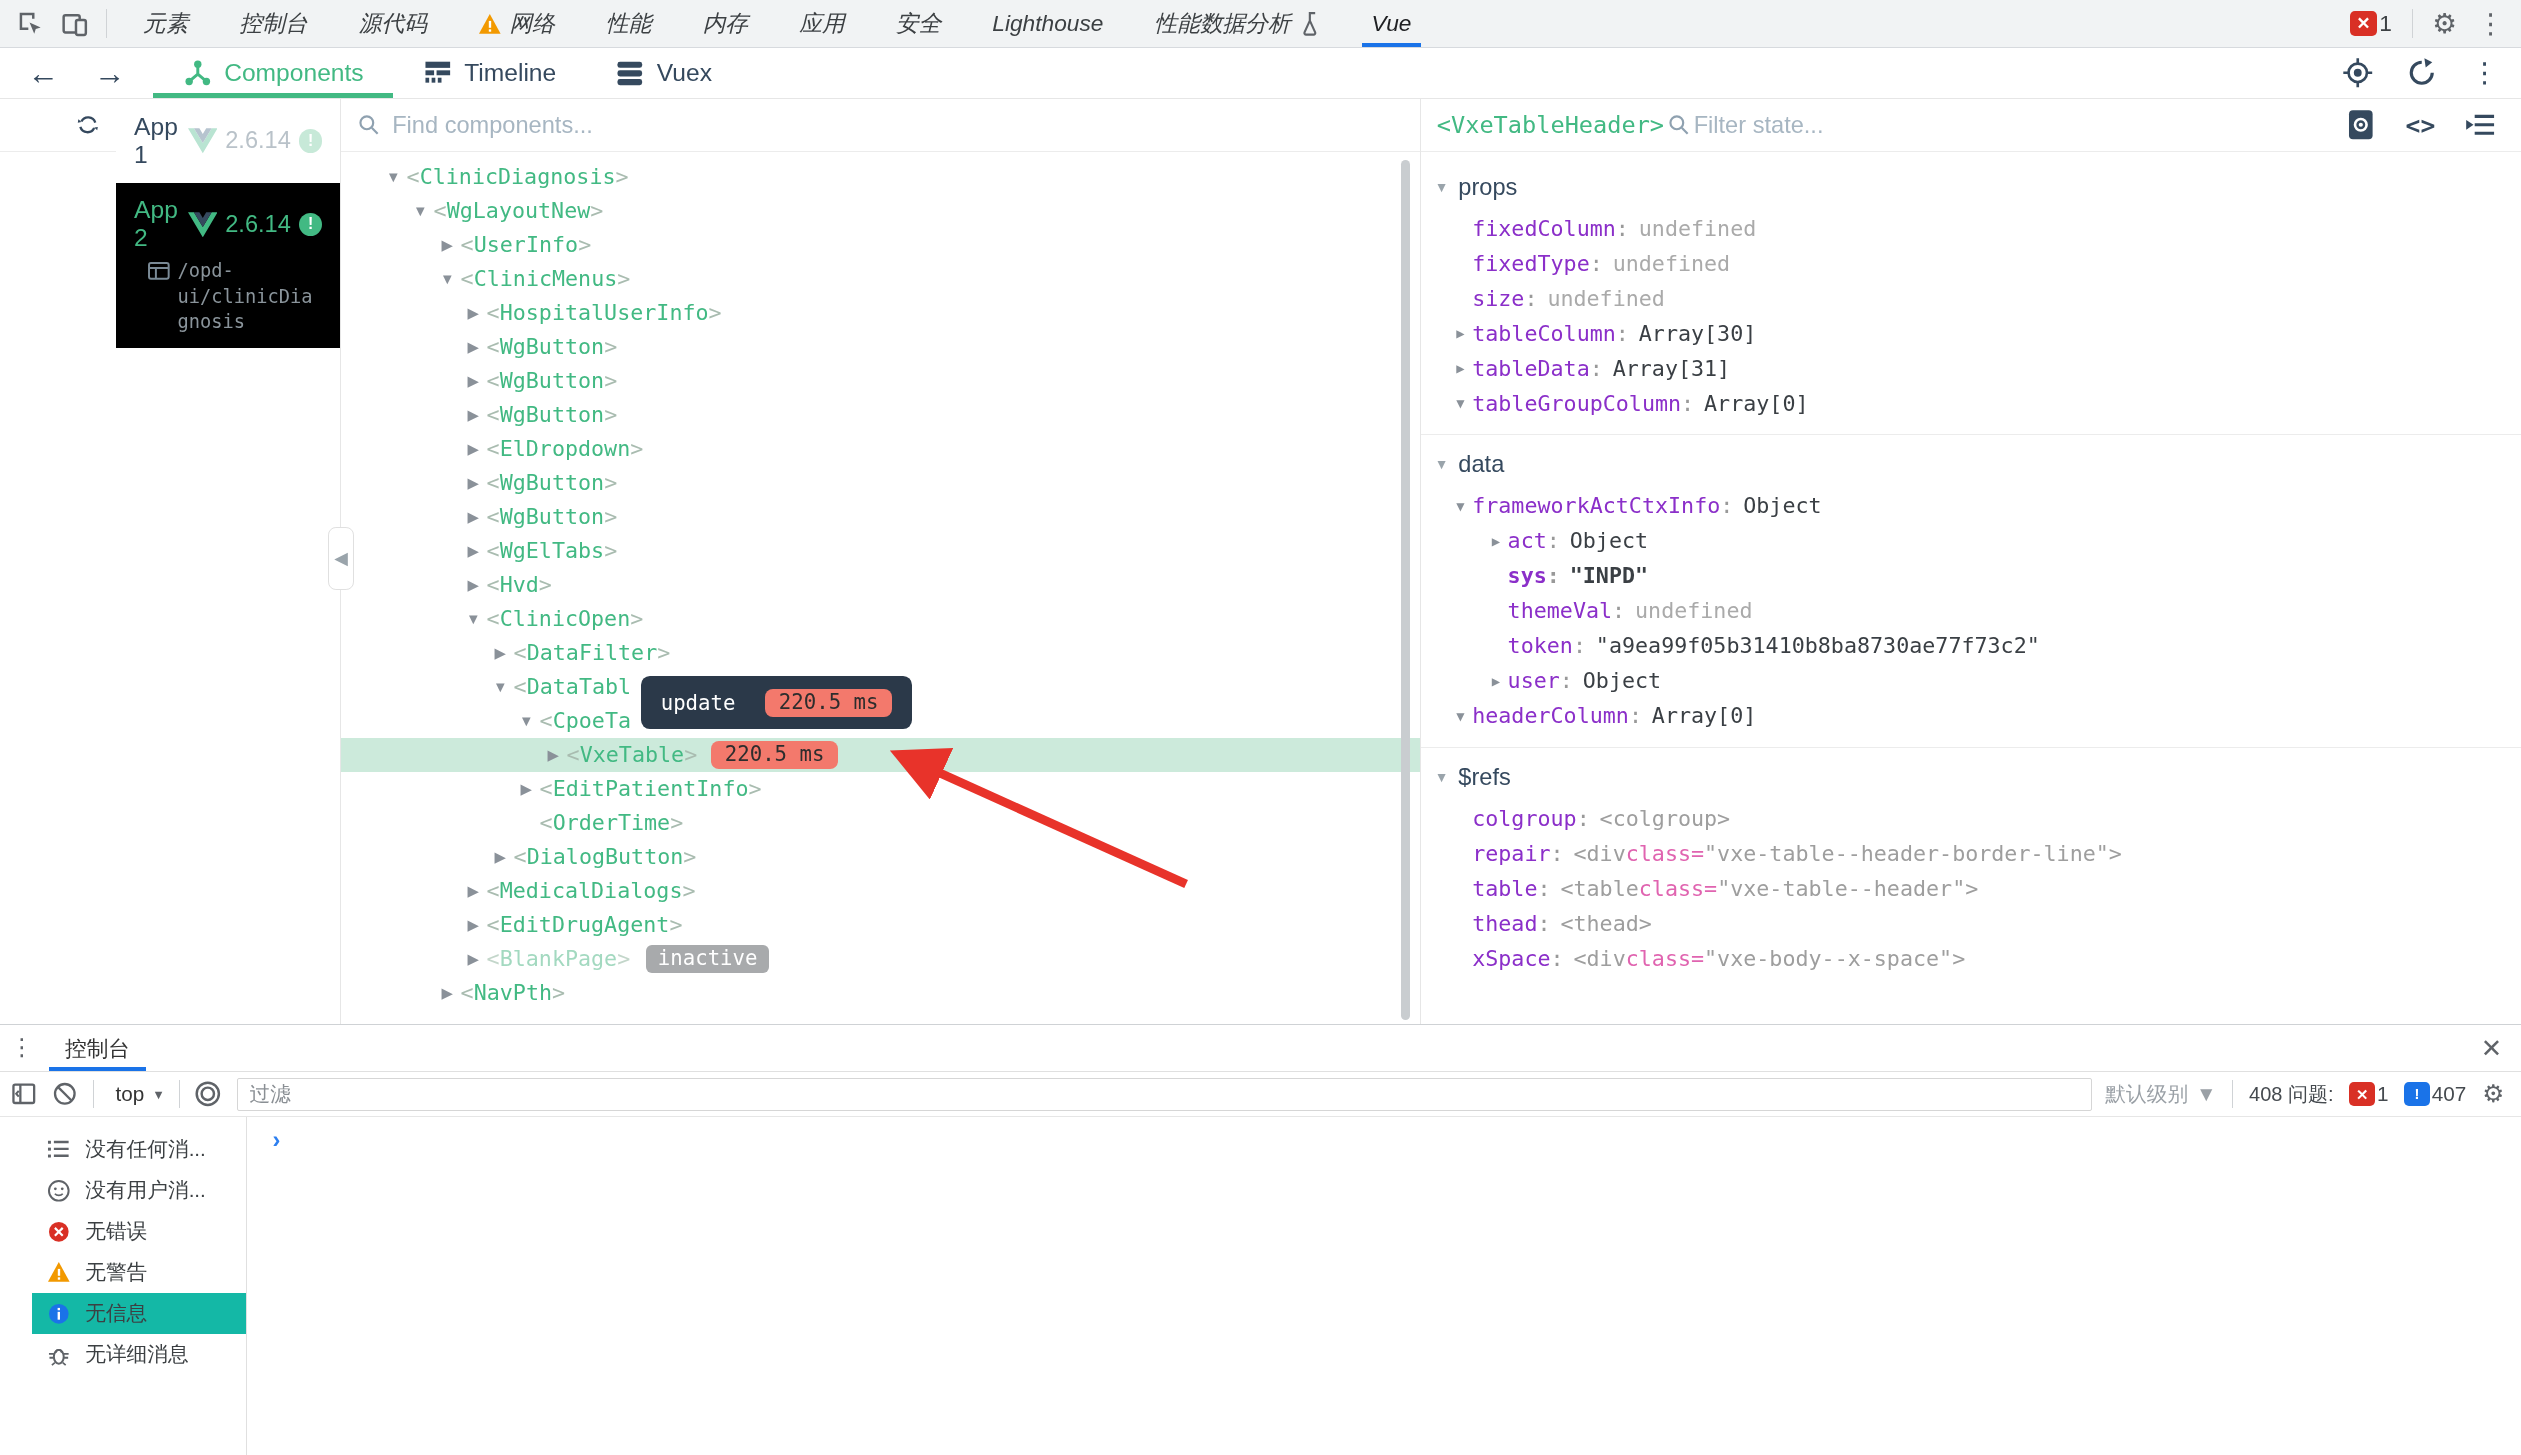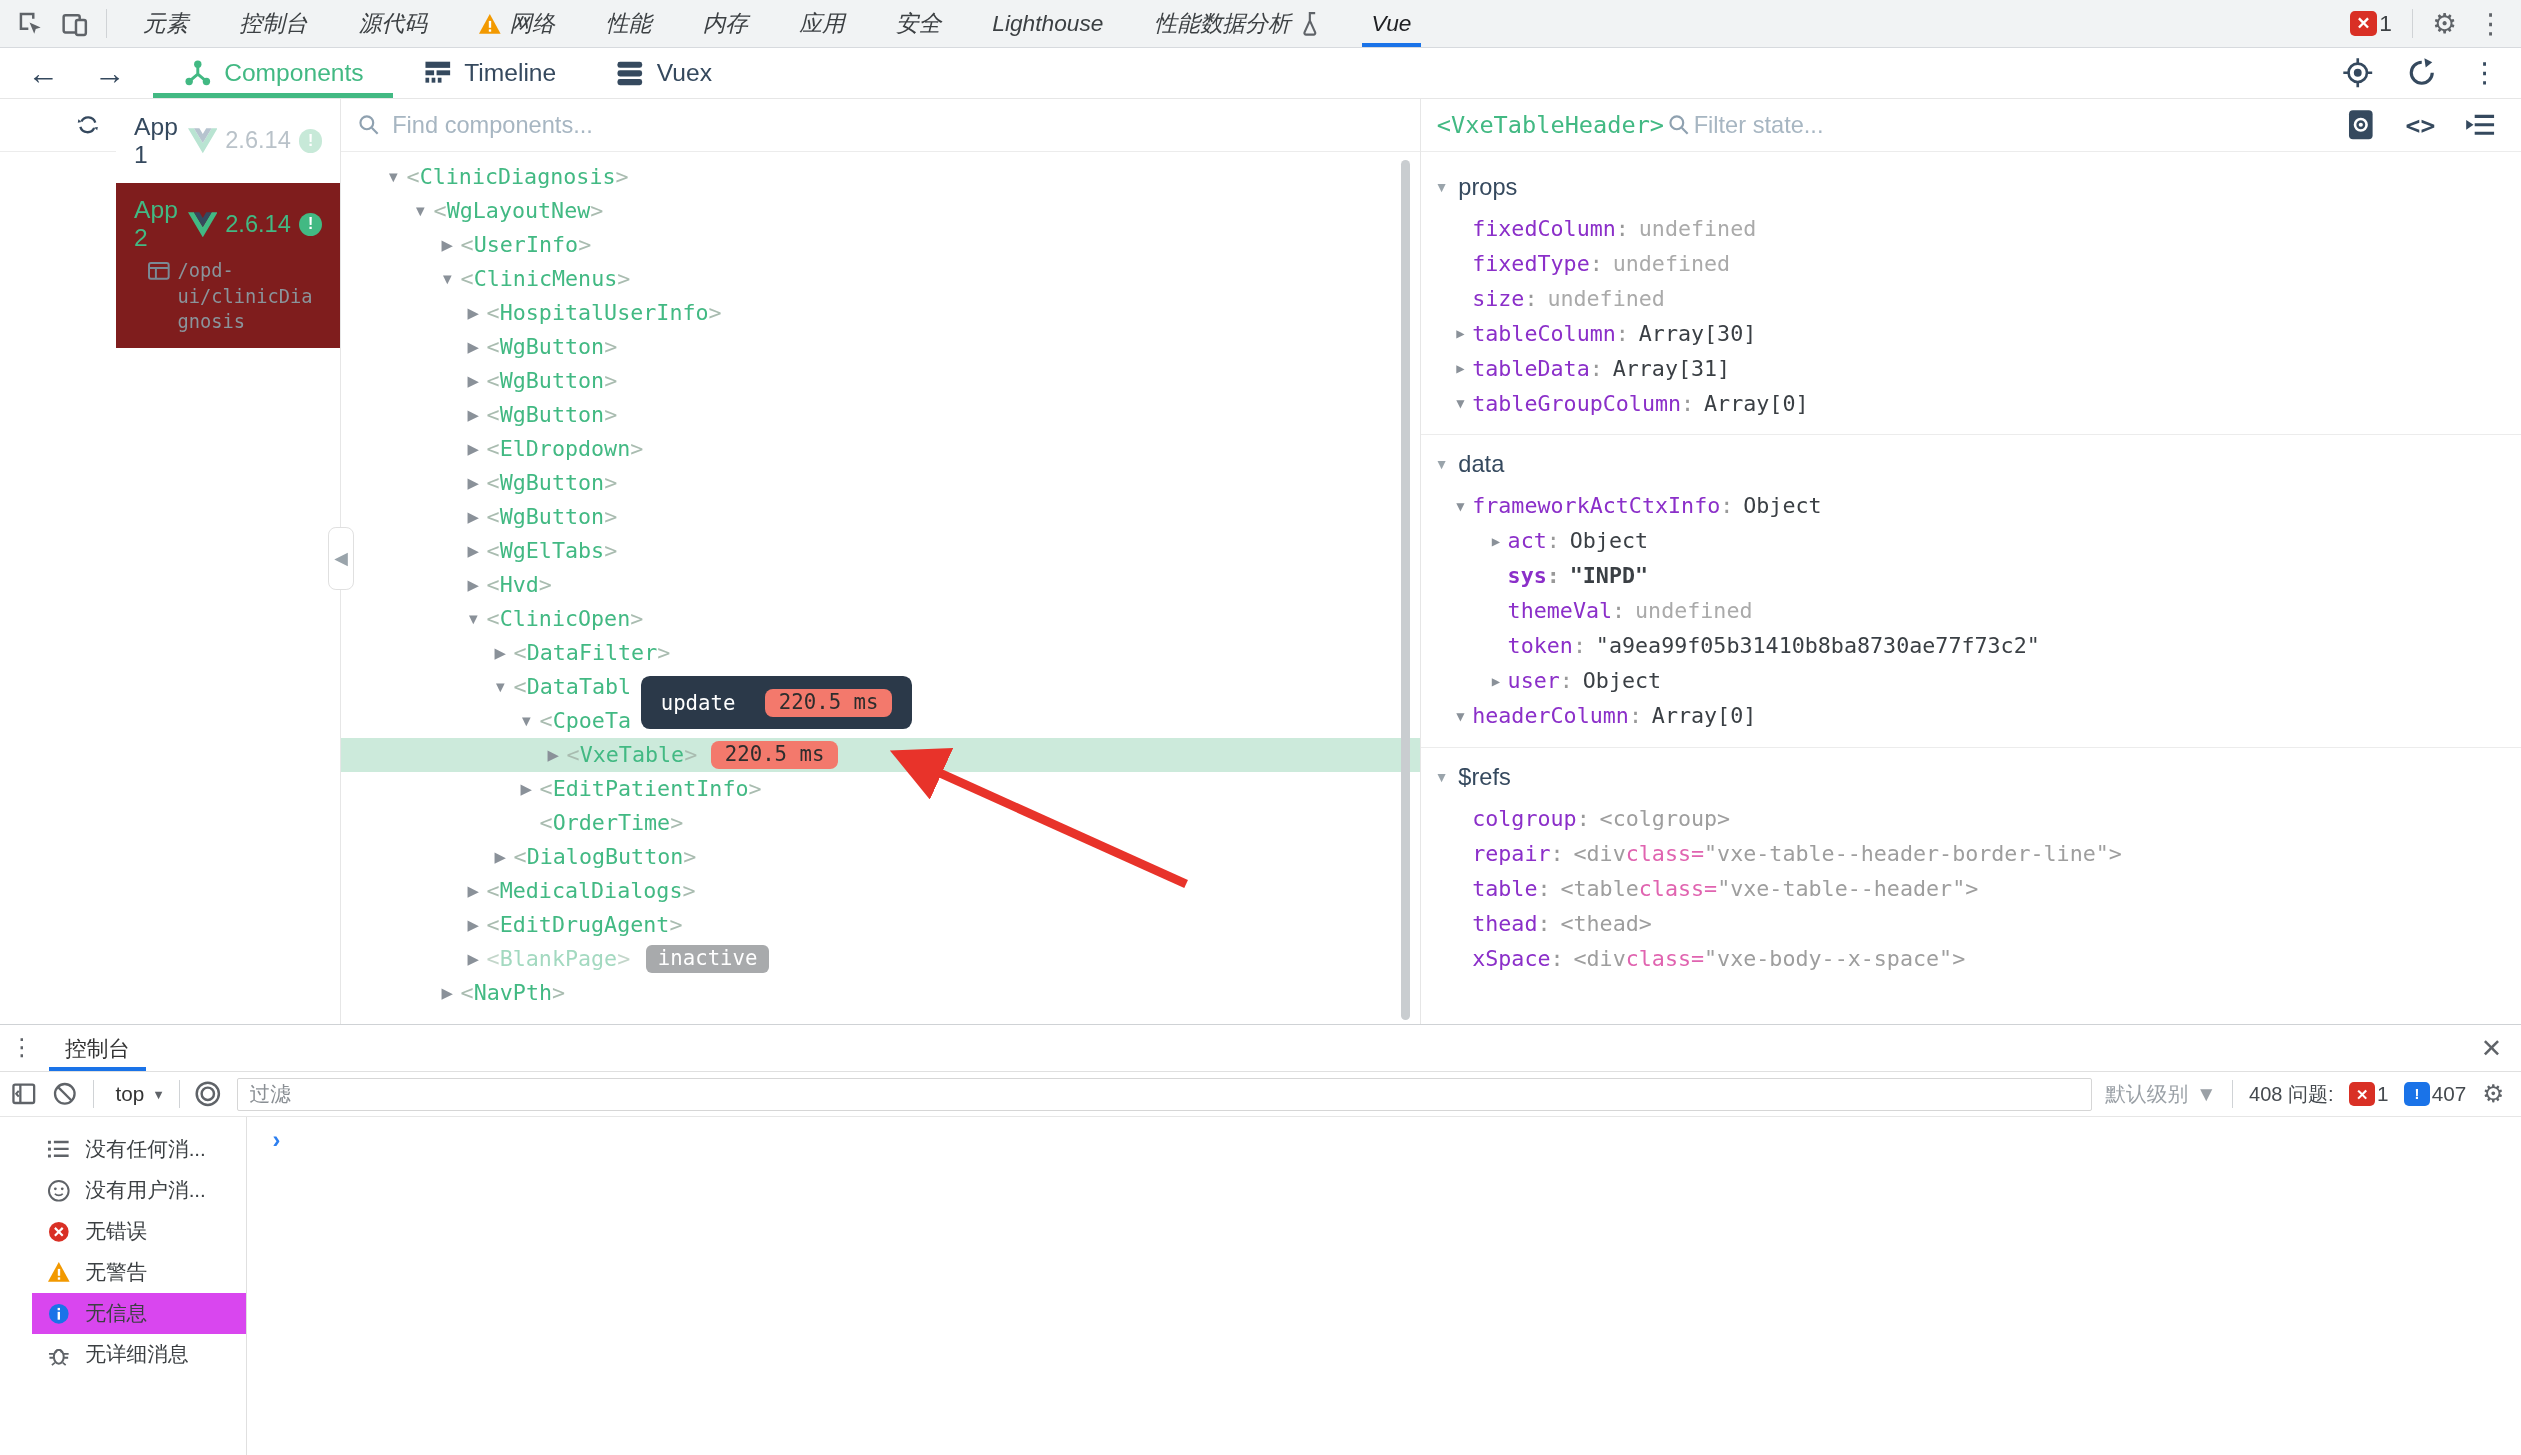--- a/index.html
+++ b/index.html
@@ -47,21 +47,21 @@
   .search-ico { font-size:23.6px; color:#8fa1b0; }
   .search-row input { border:none; outline:none; flex:1; min-width:0; font-size:23.6px; color:#333;
     font-family:"Liberation Sans",sans-serif; background:transparent; }
   .search-row input::placeholder { color:#a7b6c2; }
   .app-item { padding:13.8px 17.7px; display:flex; align-items:center; gap:9.9px; }
   .app-name { font-size:24.6px; color:#35495e; }
   .app-meta { margin-left:auto; display:flex; align-items:center; gap:7.9px; }
   .app-ver { font-size:23.6px; color:#b9c2c9; }
   .app-badge { width:23.6px; height:23.6px; border-radius:50%; background:#c7e9d8; color:#fff;
     font-size:15.8px; font-weight:bold; display:flex; align-items:center; justify-content:center; }
-  .app-item.selected { background:#7f1d1d; display:block; }
+  .app-item.selected { background:#000000; display:block; }
   .app-item.selected .row1 { display:flex; align-items:center; gap:9.9px; }
   .app-item.selected .app-name { color:#42b983; }
   .app-item.selected .app-ver { color:#42b983; }
   .app-item.selected .app-badge { background:#42b983; }
   .app-path { display:flex; gap:7.9px; margin-top:5.9px; padding-left:13.8px; }
   .app-path .path-txt { font-size:18.7px; color:#8a949b; line-height:1.35; word-break:break-all; }
   .collapse-handle { position:absolute; right:-13.8px; top:428px; width:25.6px; height:63px;
     background:#fff; border:1px solid #e0e0e0; border-radius:7.9px; display:flex; align-items:center;
     justify-content:center; color:#9aa4ab; font-size:17.7px; z-index:5; }
 
@@ -131,21 +131,21 @@
   .issues-label { font-size:20px; color:#454a4f; }
   .mini-badge { width:25.6px; height:23.6px; border-radius:4.9px; color:#fff; font-size:14.8px; font-weight:bold;
     display:flex; align-items:center; justify-content:center; }
   .mini-badge.red { background:#d93025; }
   .mini-badge.blue { background:#1a73e8; }
   .mini-count { font-size:20.7px; color:#454a4f; margin-left:-7.9px; }
   .con-body { flex:1; display:flex; min-height:0; }
   .con-sidebar { width:215px; border-right:1px solid #e0e0e0; padding-top:11.8px;margin-left:32px; }
   .cs-item { height:41px; display:flex; align-items:center; gap:11.8px; padding:0 11.8px;
     font-size:20.7px; color:#3c4043; white-space:nowrap; overflow:hidden; }
-  .cs-item.selected { background:#d946ef;align-items:center; }
+  .cs-item.selected { background:#14b8a6;align-items:center; }
   .cs-ico { width:29.6px; flex:0 0 29.6px; display:flex; align-items:center; justify-content:center; }
   .con-output { flex:1; position:relative; }
   .prompt { position:absolute; left:25.6px; top:9.9px; color:#2d7ff0; font-size:23.6px; font-weight:bold; }
 
   svg { display:block; }
 </style>
 </head>
 <body>
 
 <div class="dt-bar">

